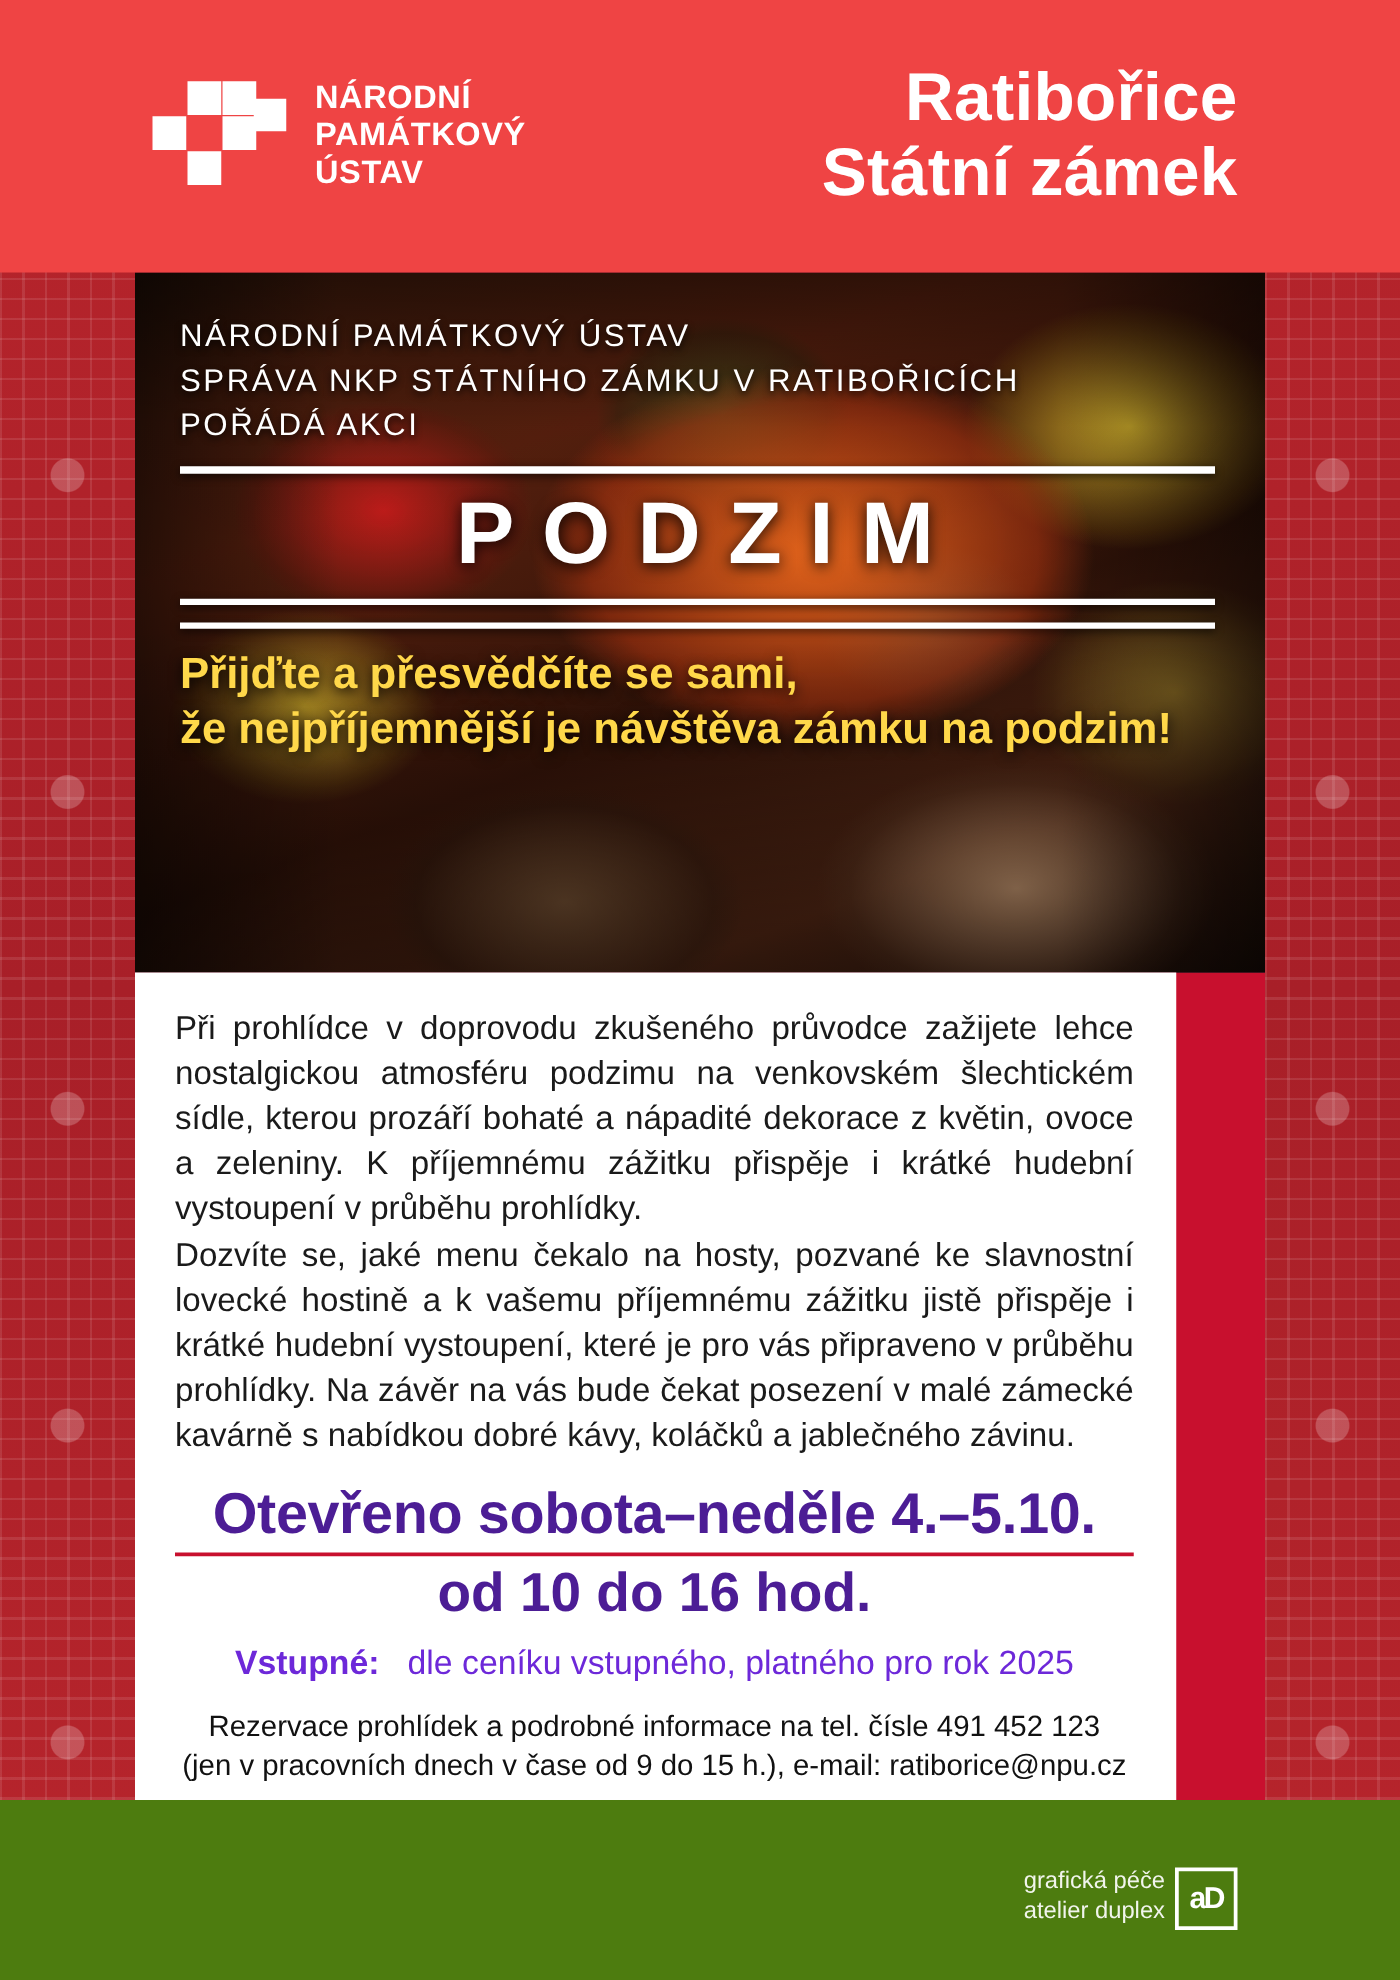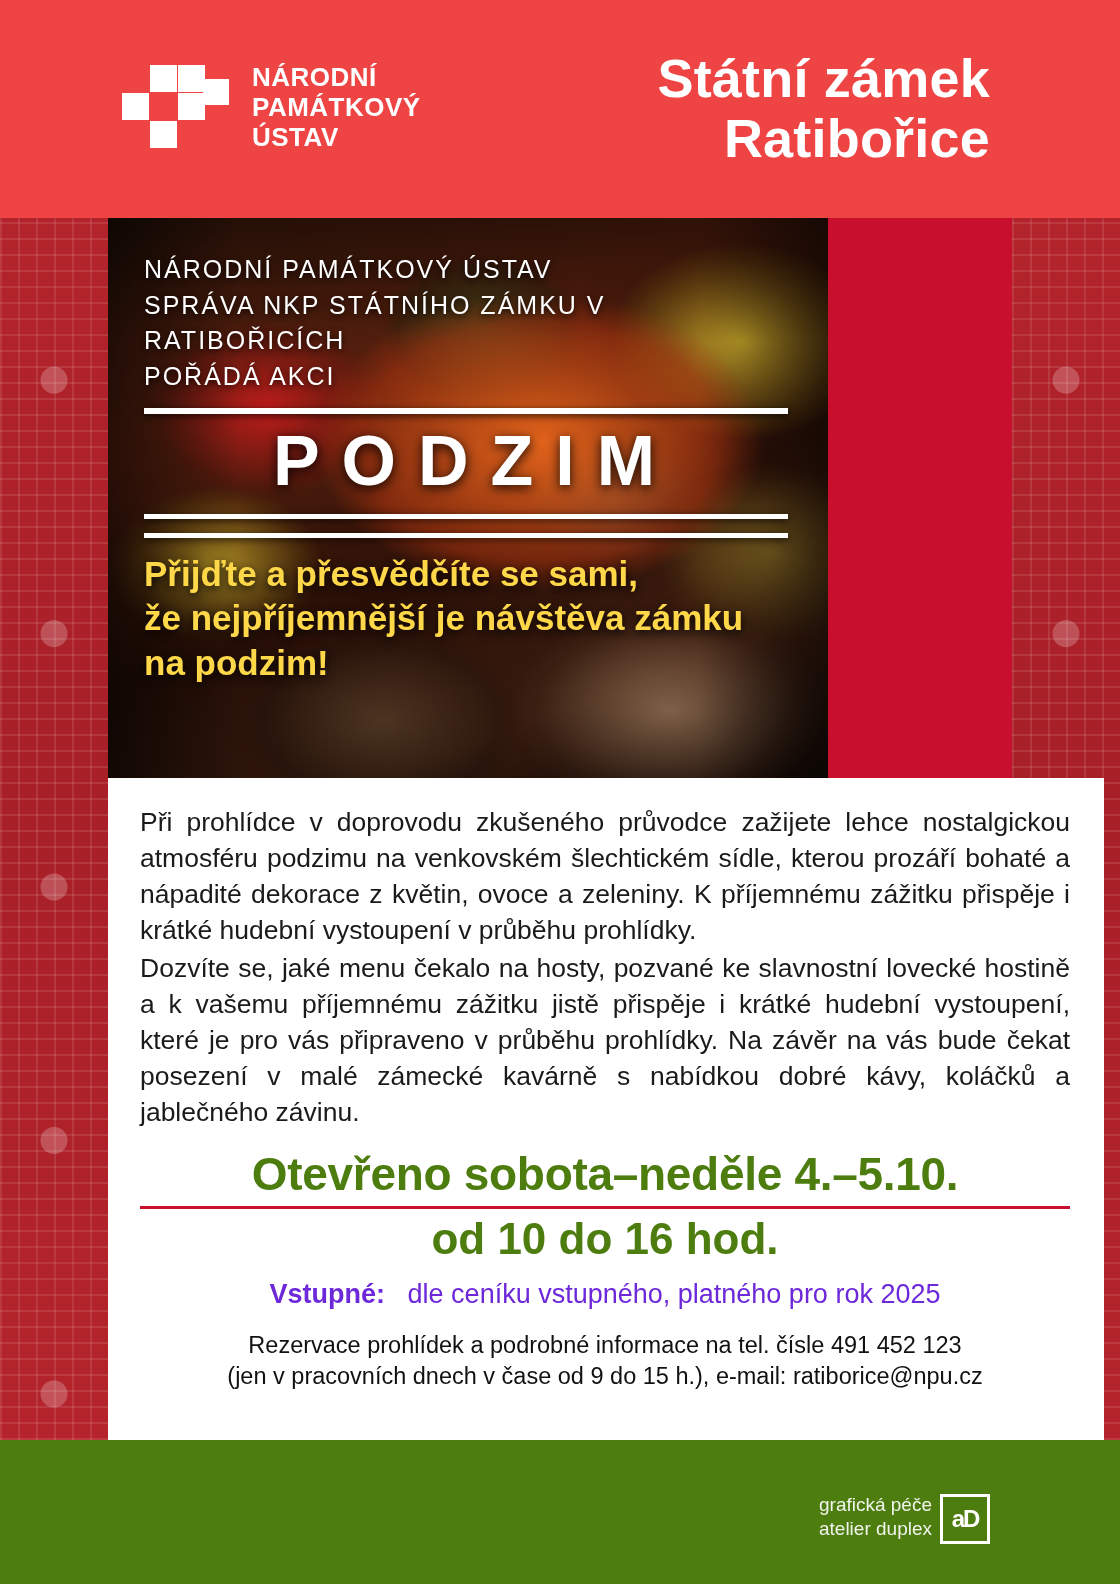--- a/index.html
+++ b/index.html
@@ -95,21 +95,21 @@
     line-height: 1.12;
     text-align: right;
     letter-spacing: 0.2px;
   }
 
   
   .hero {
     position: absolute;
     left: 108px;
     top: 218px;
-    width: 720px;
+    width: 904px;
     height: 560px;
     overflow: hidden;
     background: #0f172a;
     z-index: 4;
   }
   .hero-photo {
     position: absolute;
     inset: 0;
     background:
       radial-gradient(ellipse 300px 200px at 60% 40%, rgba(233,106,33,0.95) 0%, rgba(178,58,20,0.55) 60%, rgba(0,0,0,0) 75%),
@@ -177,38 +177,38 @@
     font-weight: bold;
     line-height: 1.26;
     text-shadow: 0 3px 10px rgba(0,0,0,0.9);
   }
 
   
   .body-area {
     position: absolute;
     left: 108px;
     top: 778px;
-    width: 996px;
+    width: 833px;
     height: 678px;
     background: #ffffff;
     z-index: 4;
     box-sizing: border-box;
     padding: 26px 34px 0 32px;
   }
   .para {
     font-size: 26.5px;
     line-height: 1.36;
     color: #1a1a1a;
     text-align: justify;
     margin: 0 0 2px 0;
   }
   .open-block {
     margin-top: 18px;
     text-align: center;
-    color: #4d7c0f;
+    color: #4c1d95;
   }
   .open-line1 {
     font-size: 46px;
     font-weight: bold;
     letter-spacing: -0.3px;
     line-height: 1.16;
   }
   .open-rule {
     height: 3px;
     background: #c8102e;
@@ -293,22 +293,22 @@
         <span style="left:56px; top:0px;"></span>
         <span style="left:81px; top:14px; width:26px; height:26px;"></span>
       </div>
       <div class="logo-name">
         <div>NÁRODNÍ</div>
         <div>PAMÁTKOVÝ</div>
         <div>ÚSTAV</div>
       </div>
     </div>
     <div class="castle-title">
+      <div>Ratibořice</div>
       <div>Státní zámek</div>
-      <div>Ratibořice</div>
     </div>
   </div>
 
   <div class="hero">
     <div class="hero-photo"></div>
     <div class="hero-vignette"></div>
     <div class="hero-content">
       <div class="organizer">
         <div>NÁRODNÍ PAMÁTKOVÝ ÚSTAV</div>
         <div>SPRÁVA NKP STÁTNÍHO ZÁMKU V RATIBOŘICÍCH</div>

